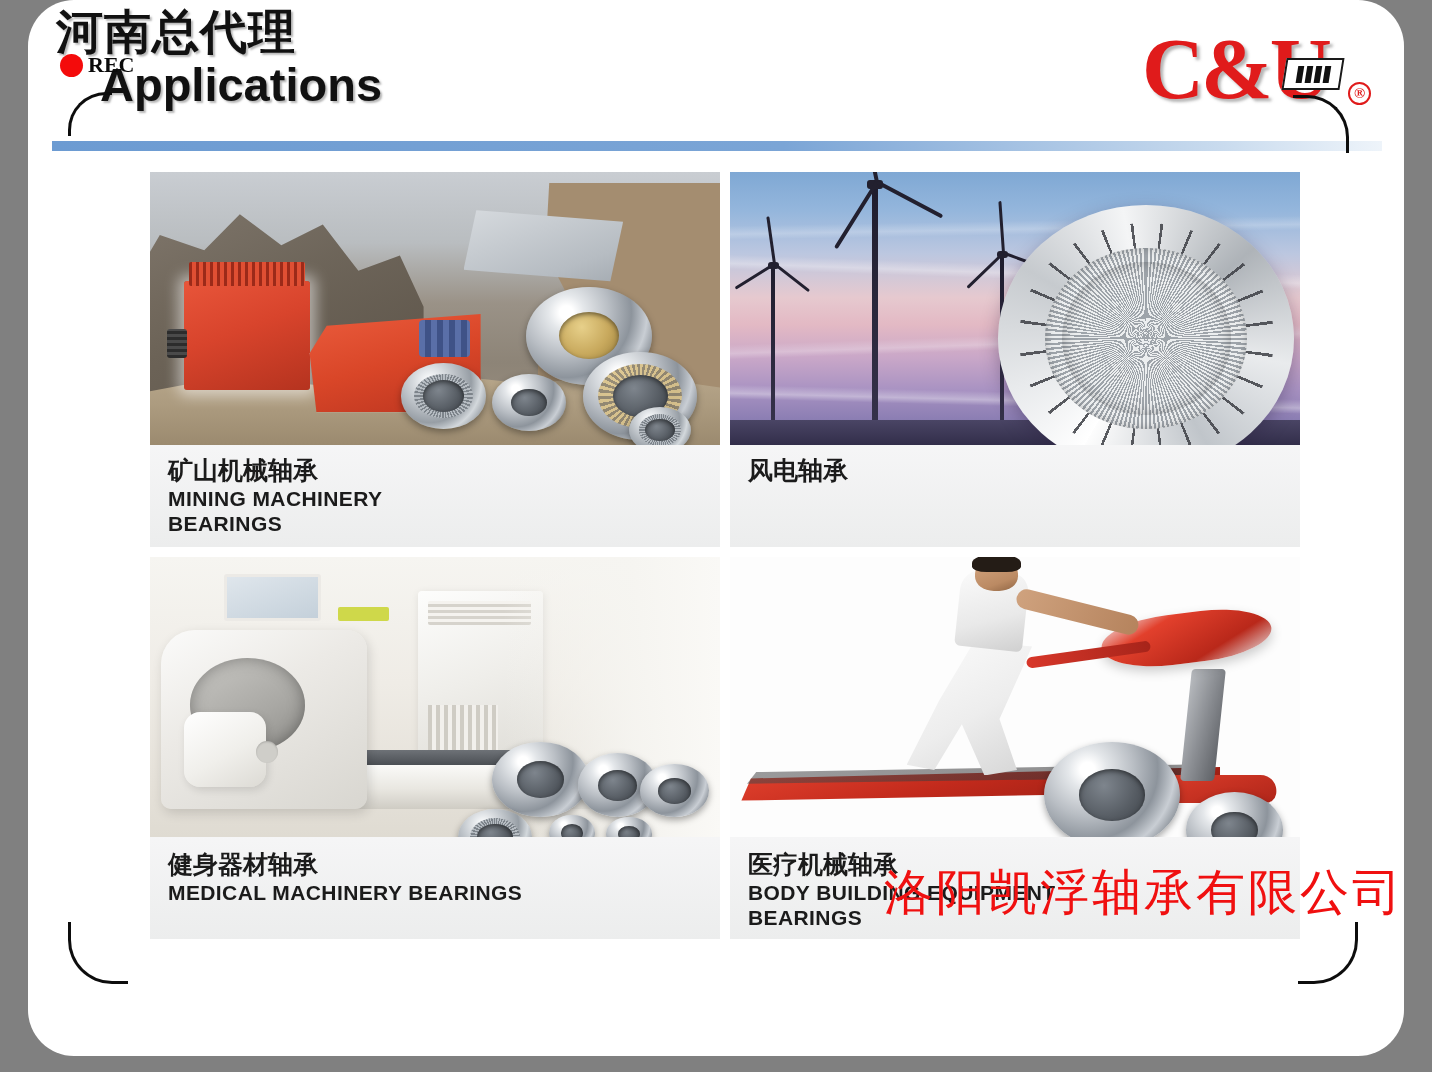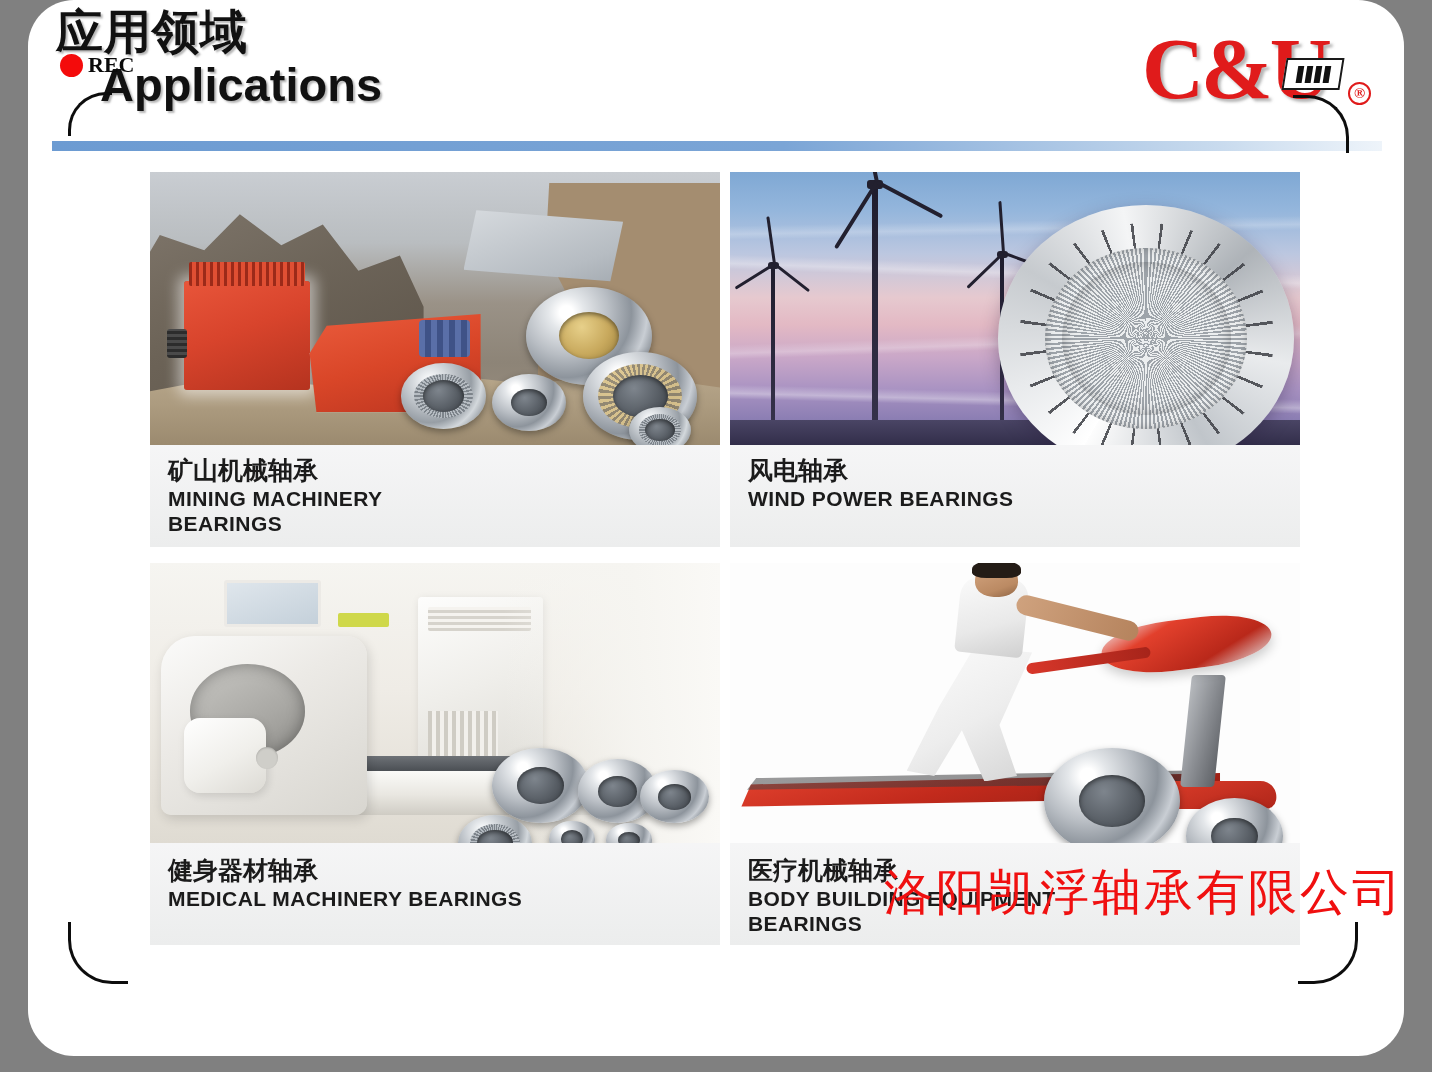--- a/index.html
+++ b/index.html
@@ -196,21 +196,21 @@
 
   
   #cards {
     position: absolute;
     left: 122px;
     top: 172px;
     width: 1150px;
     display: grid;
     grid-template-columns: 570px 570px;
     grid-template-rows: 375px 382px;
-    gap: 16px 10px;
+    gap: 10px 10px;
   }
 
   .card {
     position: relative;
     background: linear-gradient(to bottom, #ffffff 0%, #f7f7f8 68%, #eceded 100%);
     overflow: hidden;
   }
 
   .card-img {
     position: relative;
@@ -580,21 +580,21 @@
   }
 </style>
 </head>
 <body>
 
 <div id="slide">
 
   <div id="header">
 
     <div id="title-block">
-      <div class="title-cn">应用领域</div>
+      <div class="title-cn">河南总代理</div>
       <div class="title-en">Applications</div>
     </div>
 
     <div id="rec-indicator">
       <span id="rec-dot"></span>
       <span id="rec-label">REC</span>
     </div>
 
     <div id="logo">
       <div id="logo-mark">C&amp;U</div>
@@ -694,23 +694,20 @@
 
           <div class="slew-ring" style="left:47%; top:12%; width:52%; height:98%;">
             <div class="bolt-track"></div>
             <div class="gear-track"></div>
             <div class="hole"></div>
           </div>
         </div>
       </div>
       <div class="card-caption">
         <div class="cap-cn">风电轴承</div>
-        <div class="cap-en">
-          <span>WIND POWER BEARINGS</span>
-        </div>
       </div>
     </div>
 
     <div class="card tall">
       <div class="card-img">
         <div class="scene">
           <div class="med-room"></div>
           <div class="ac-unit">
               <div class="ac-vent"></div>
             </div>

